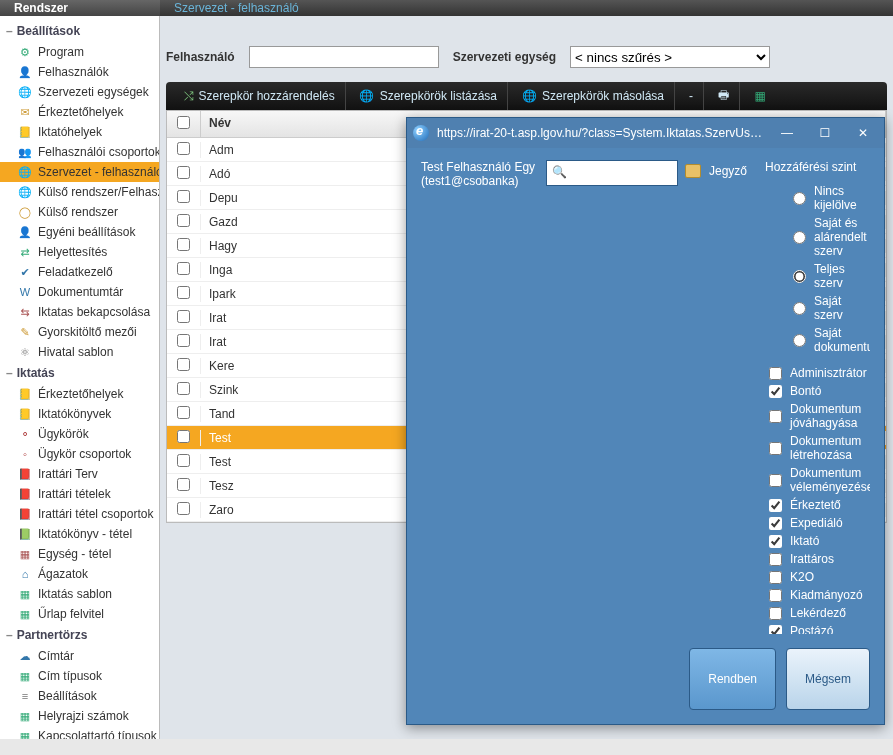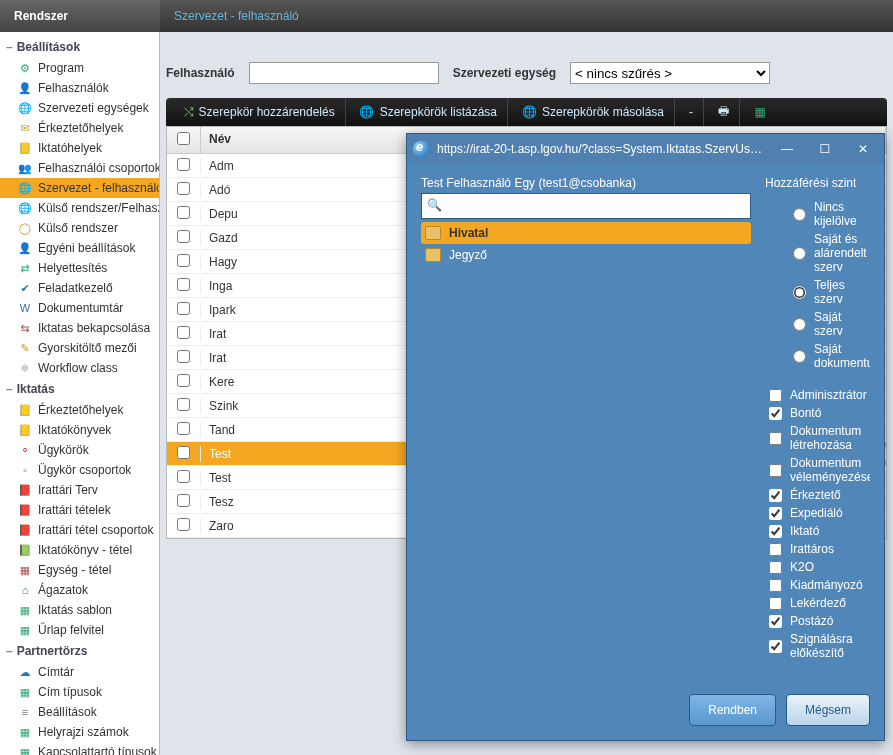--- a/index.html
+++ b/index.html
@@ -1,17 +1,17 @@
 <!DOCTYPE html>
 <html><head>
 <meta charset="utf-8">
 <style>
 * { box-sizing: border-box; margin: 0; padding: 0; }
 body { font-family: Arial, sans-serif; font-size: 12px; background: #e8e8e8; width: 893px; height: 755px; overflow: hidden; color: #333; }
-.topbar { display: flex; height: 32px; background: linear-gradient(#555,#333); color: #fff; }
+.topbar { display: flex; height: 16px; background: linear-gradient(#555,#333); color: #fff; }
 .topbar .section { padding: 0 14px; height:100%; display:flex; align-items:center; }
 .topbar .system { background: linear-gradient(#666,#444); width:160px; font-weight:bold; }
 .topbar .page-title { color:#6ab4d8; }
 .body-wrap { display:flex; height: calc(100% - 32px); }
 .sidebar { width:160px; background:#fff; border-right:1px solid #bbb; overflow-y:auto; padding:4px 0; }
 .group-header { display:flex; align-items:center; gap:4px; padding:4px 6px; font-weight:bold; color:#445; cursor:pointer; }
 .group-header .minus { color:#888; font-weight:bold; }
 .nav-item { display:flex; align-items:center; gap:6px; padding:3px 6px 3px 18px; cursor:pointer; white-space:nowrap; }
 .nav-item.active { background:#f5a721; color:#333; }
 .nav-item .icon { width:14px; height:14px; flex-shrink:0; display:inline-flex; align-items:center; justify-content:center; font-size:11px; }
@@ -32,35 +32,35 @@
 .grid-row .cell { padding:0 8px; border-right:1px solid #eee; overflow:hidden; white-space:nowrap; }
 .grid-row .cell.check { width:34px; text-align:center; }
 .grid-row .cell.name { flex:1; }
 .grid-row.selected { background:#f5a721; color:#fff; }
 
 .dialog { position:absolute; left:246px; top:101px; right:8px; bottom:14px; background:#5186b8; box-shadow:0 3px 12px rgba(0,0,0,.4); border:1px solid #2b5a87; display:flex; flex-direction:column; }
 .dlg-title { display:flex; align-items:center; height:30px; background:#4f80b0; color:#fff; padding:0 6px; gap:8px; }
 .dlg-title .url { flex:1; overflow:hidden; white-space:nowrap; text-overflow:ellipsis; font-size:12px; }
 .winbtn { width:30px; height:22px; display:flex; align-items:center; justify-content:center; cursor:pointer; color:#fff; }
 .dlg-body { flex:1; display:flex; padding:12px 14px 4px 14px; gap:14px; color:#fff; overflow:hidden; }
-.dlg-left { width:330px; display:flex; flex-direction:column; gap:3px; }
+.dlg-left { width:330px; display:flex; flex-direction:row; gap:3px; }
 .dlg-left .title { font-size:12px; }
 .searchbox { position:relative; }
 .searchbox input { width:100%; height:26px; border:1px solid #2b5a87; background:#fff; padding:0 26px 0 26px; color:#333; }
 .searchbox .mag { position:absolute; left:6px; top:5px; color:#888; }
 .tree-item { display:flex; align-items:center; gap:8px; padding:4px 4px; cursor:pointer; border-radius:3px; }
 .tree-item.sel { background:#f5a721; color:#333; }
 .tree-item .ticon { width:16px; height:14px; background:#e8c168; border:1px solid #b28c2e; border-radius:2px; }
 .dlg-right { flex:1; display:flex; flex-direction:column; gap:4px; overflow:auto; font-size:12px; padding-right:4px; }
 .dlg-right .grp-label { font-size:12px; margin-bottom:4px; }
 .radio-row, .check-row { display:flex; align-items:center; gap:8px; padding:2px 0 2px 28px; cursor:pointer; }
 .check-row { padding-left:4px; }
 .check-row input, .radio-row input { accent-color:#fff; }
 .dlg-footer { display:flex; justify-content:flex-end; gap:10px; padding:10px 14px 14px; }
-.btn { padding:8px 18px; border:1px solid #2b5a87; border-radius:4px; cursor:pointer; font-size:12px; background:linear-gradient(#eaf3fb,#b9d4ea); color:#2b5a87; }
+.btn { padding:23px 18px; border:1px solid #2b5a87; border-radius:4px; cursor:pointer; font-size:12px; background:linear-gradient(#eaf3fb,#b9d4ea); color:#2b5a87; }
 .btn.primary { background:linear-gradient(#7fb7e6,#5a97cd); color:#fff; }
 .ie-icon { width:16px; height:16px; border-radius:50%; background:radial-gradient(circle at 30% 30%, #8fd0ff, #1e6bb8); position:relative; }
 .ie-icon:after { content:"e"; position:absolute; left:3px; top:-2px; color:#fff; font-style:italic; font-weight:bold; font-size:13px; }
 </style>
 </head>
 <body>
 
 <div class="topbar">
   <div class="section system">Rendszer</div>
   <div class="section page-title">Szervezet - felhasználó</div>
@@ -127,21 +127,21 @@
       <div class="nav-item">
         <span class="icon" style="color:#a55">⇆</span>
         <span>Iktatas bekapcsolása</span>
       </div>
       <div class="nav-item">
         <span class="icon" style="color:#c93">✎</span>
         <span>Gyorskitöltő mezői</span>
       </div>
       <div class="nav-item">
         <span class="icon" style="color:#777">⚛</span>
-        <span>Workflow class</span>
+        <span>Hivatal sablon</span>
       </div>
       <div class="group-header">
         <span class="minus">–</span>
         <span>Iktatás</span>
       </div>
       <div class="nav-item">
         <span class="icon" style="color:#c93">📒</span>
         <span>Érkeztetőhelyek</span>
       </div>
       <div class="nav-item">
@@ -334,24 +334,20 @@
           </div>
       </div>
       <div class="dlg-body">
         <div class="dlg-left">
           <div class="title">Test Felhasználó Egy (test1@csobanka)</div>
           <div class="searchbox">
             <span class="mag">🔍</span>
             <input type="text" value="" style="">
           </div>
           <div id="tree">
-              <div class="tree-item sel">
-                <span class="ticon"></span>
-                <span style="font-weight:bold">Hivatal</span>
-              </div>
               <div class="tree-item">
                 <span class="ticon"></span>
                 <span style="font-weight:normal">Jegyző</span>
               </div>
             </div>
         </div>
         <div class="dlg-right">
           <div class="grp-label">Hozzáférési szint</div>
           <div id="radios">
               <label class="radio-row">
@@ -380,20 +376,24 @@
               <label class="check-row">
                 <input type="checkbox" style="">
                 <span>Adminisztrátor</span>
               </label>
               <label class="check-row">
                 <input type="checkbox" checked="" style="">
                 <span>Bontó</span>
               </label>
               <label class="check-row">
                 <input type="checkbox" style="">
+                <span>Dokumentum jóváhagyása</span>
+              </label>
+              <label class="check-row">
+                <input type="checkbox" style="">
                 <span>Dokumentum létrehozása</span>
               </label>
               <label class="check-row">
                 <input type="checkbox" style="">
                 <span>Dokumentum véleményezése</span>
               </label>
               <label class="check-row">
                 <input type="checkbox" checked="" style="">
                 <span>Érkeztető</span>
               </label>

